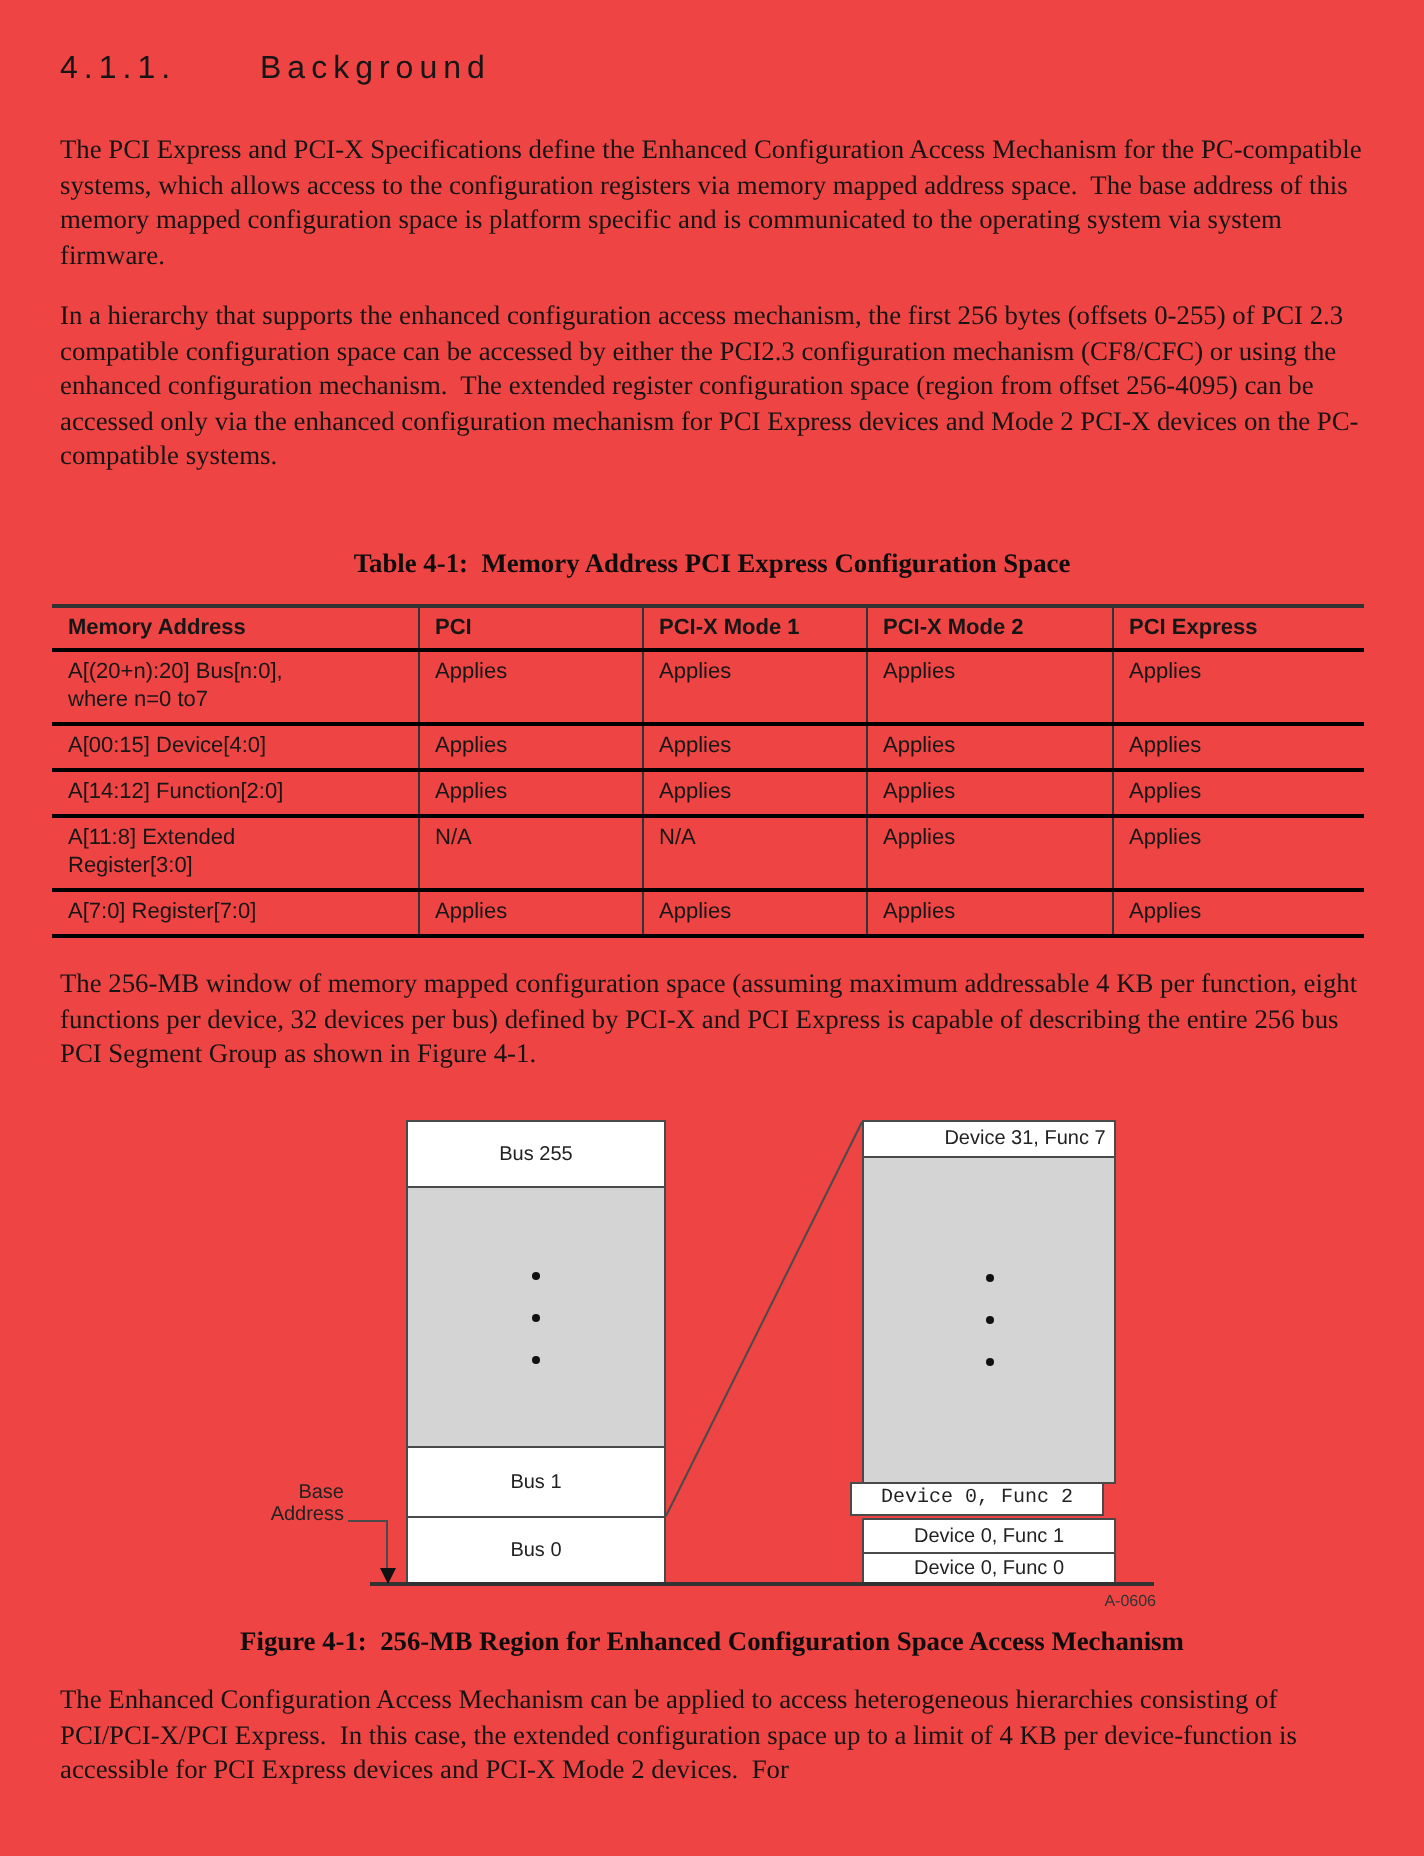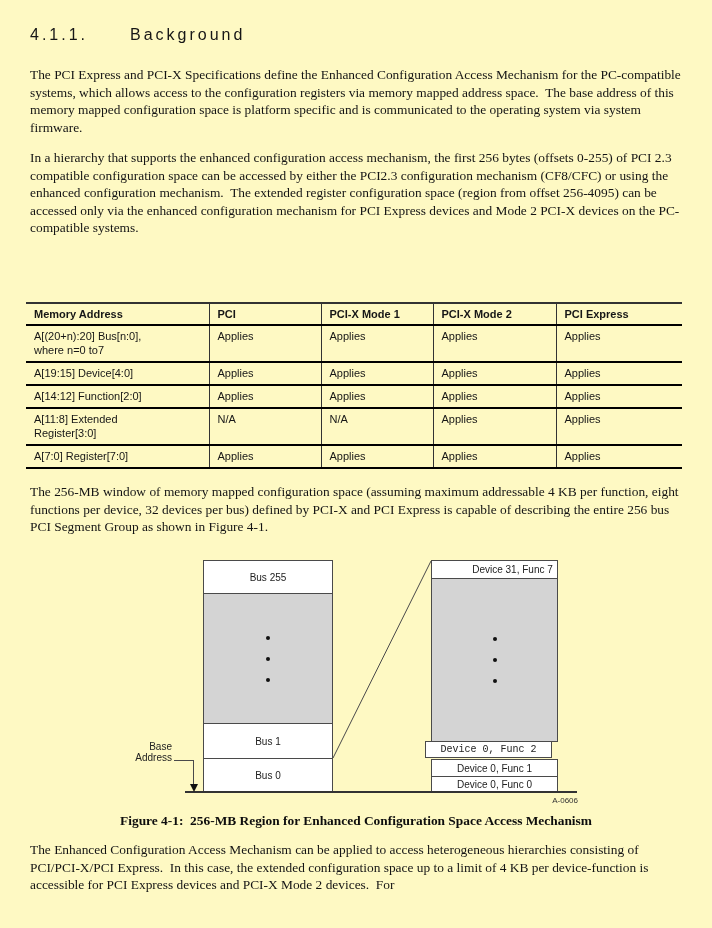--- a/index.html
+++ b/index.html
@@ -1,18 +1,18 @@
 <!DOCTYPE html>
 <html><head>
 <meta charset="utf-8">
 <style>
   * { margin:0; padding:0; box-sizing:border-box; }
   html,body { background:#ffffff; }
   .page {
-    position:relative; width:712px; height:928px; background:#fef9c3;
+    position:relative; width:712px; height:928px; background:#ef4444;
     font-family:"Liberation Serif", serif; color:#111; overflow:hidden;
   }
   .heading {
     position:absolute; left:30px; top:26px;
     font-family:"Liberation Sans", sans-serif; font-size:16px; font-weight:400;
     letter-spacing:3px; color:#161616; white-space:nowrap;
   }
   .heading .num { display:inline-block; width:100px; }
   .para {
     position:absolute; left:30px; width:656px;
@@ -76,20 +76,21 @@
 
 <div class="page">
 
   <div class="heading">
     <span class="num">4.1.1.</span><span>Background</span>
   </div>
 
   <div class="para p1">The PCI Express and PCI-X Specifications define the Enhanced Configuration Access Mechanism for the PC-compatible systems, which allows access to the configuration registers via memory mapped address space.  The base address of this memory mapped configuration space is platform specific and is communicated to the operating system via system firmware.</div>
   <div class="para p2">In a hierarchy that supports the enhanced configuration access mechanism, the first 256 bytes (offsets 0-255) of PCI 2.3 compatible configuration space can be accessed by either the PCI2.3 configuration mechanism (CF8/CFC) or using the enhanced configuration mechanism.  The extended register configuration space (region from offset 256-4095) can be accessed only via the enhanced configuration mechanism for PCI Express devices and Mode 2 PCI-X devices on the PC-compatible systems.</div>
 
+  <div class="table-title">Table 4-1:  Memory Address PCI Express Configuration Space</div>
 
   <table class="cfg">
     <colgroup>
       <col style="width:183px">
         <col style="width:112px">
         <col style="width:112px">
         <col style="width:123px">
         <col style="width:126px">
     </colgroup>
     <tbody>
@@ -102,21 +103,21 @@
     </tr>
     <tr>
       <td class="rowlabel">A[(20+n):20] Bus[n:0],
 where n=0 to7</td>
       <td>Applies</td>
       <td>Applies</td>
       <td>Applies</td>
       <td>Applies</td>
     </tr>
     <tr>
-      <td class="rowlabel">A[19:15] Device[4:0]</td>
+      <td class="rowlabel">A[00:15] Device[4:0]</td>
       <td>Applies</td>
       <td>Applies</td>
       <td>Applies</td>
       <td>Applies</td>
     </tr>
     <tr>
       <td class="rowlabel">A[14:12] Function[2:0]</td>
       <td>Applies</td>
       <td>Applies</td>
       <td>Applies</td>

